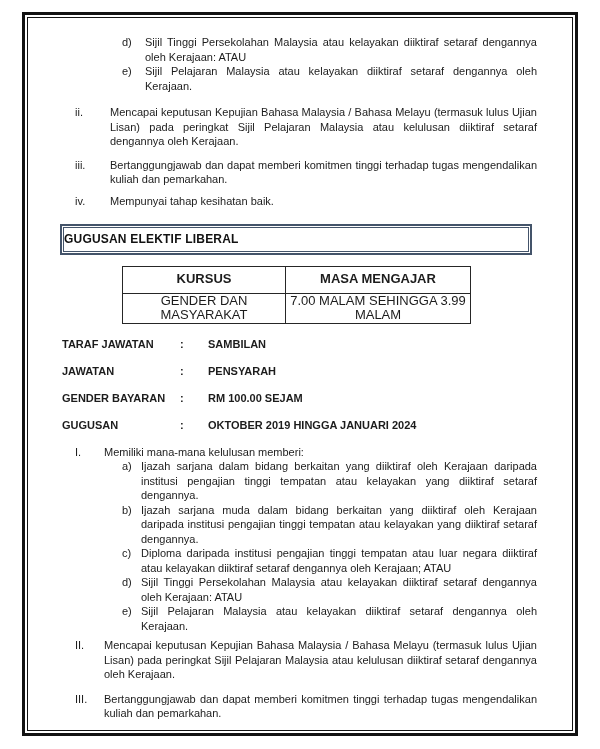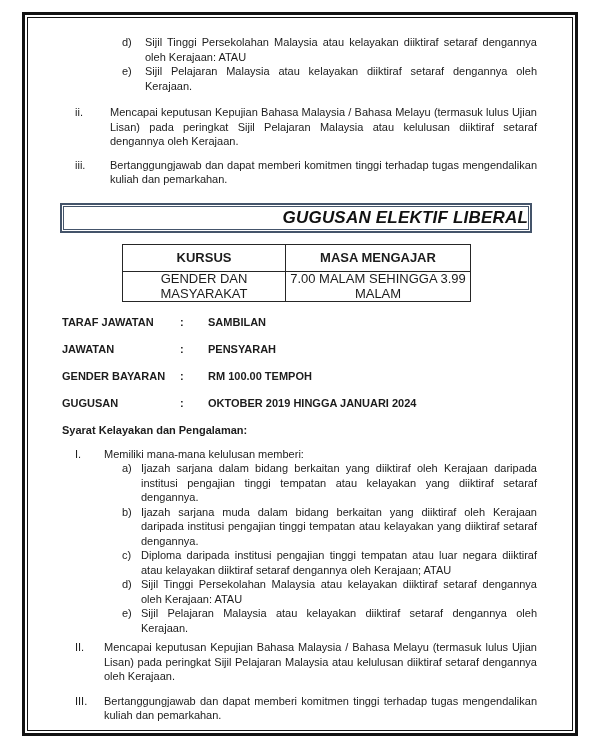--- a/index.html
+++ b/index.html
@@ -18,22 +18,22 @@
   .top-lettered{margin-left:94px;width:415px;box-sizing:border-box;}
   .top-lettered .marker{width:23px;}
   
   .top-roman{margin-left:47px;width:462px;box-sizing:border-box;}
   .top-roman .marker{width:35px;}
   .gap12{margin-top:12px;} .gap9{margin-top:9px;} .gap7{margin-top:7px;}
   .gap5{margin-top:5px;} .gap10{margin-top:10px;}
 
   
   .banner{margin:16px 0 0 32px;width:472px;border:2px solid #44546A;padding:1px;box-sizing:border-box;}
-  .banner-inner{border:1px solid #44546A;text-align:right;font-weight:bold;font-size:17px;
-        padding:4px 0;letter-spacing:.2px;color:#111;font-style:italic;}
+  .banner-inner{border:1px solid #44546A;text-align:left;font-weight:bold;font-size:12px;
+        padding:4px 0;letter-spacing:.2px;color:#111;}
 
   
   .course-table{margin:11px 0 0 94px;border-collapse:collapse;table-layout:fixed;width:348px;font-size:13px;}
   .course-table th,.course-table td{border:1px solid #262626;text-align:center;padding:0;}
   .course-table th{font-weight:bold;height:26px;}
   .course-table td{height:25px;font-weight:normal;}
   .col-kursus{width:163px;} .col-masa{width:185px;}
 
   
   .details{margin:13px 0 0 34px;font-weight:bold;}
@@ -71,20 +71,24 @@
         </div>
 
         <div class="li top-roman gap12">
           <span class="marker">ii.</span>
           <div class="li-text">Mencapai keputusan Kepujian Bahasa Malaysia / Bahasa Melayu (termasuk lulus Ujian Lisan) pada peringkat Sijil Pelajaran Malaysia atau kelulusan diiktiraf setaraf dengannya oleh Kerajaan.</div>
         </div>
         <div class="li top-roman gap9">
           <span class="marker">iii.</span>
           <div class="li-text">Bertanggungjawab dan dapat memberi komitmen tinggi terhadap tugas mengendalikan kuliah dan pemarkahan.</div>
         </div>
+        <div class="li top-roman gap7">
+          <span class="marker">iv.</span>
+          <div class="li-text">Mempunyai tahap kesihatan baik.</div>
+        </div>
 
         <div class="banner">
           <div class="banner-inner">GUGUSAN ELEKTIF LIBERAL</div>
         </div>
 
         <table class="course-table">
           <colgroup>
               <col class="col-kursus">
               <col class="col-masa">
             </colgroup>
@@ -103,28 +107,27 @@
         </table>
 
         <div class="details">
           <div class="detail-row">
             <span class="d-label">TARAF JAWATAN</span><span class="d-colon">:</span><span class="d-value">SAMBILAN</span>
           </div>
           <div class="detail-row">
             <span class="d-label">JAWATAN</span><span class="d-colon">:</span><span class="d-value">PENSYARAH</span>
           </div>
           <div class="detail-row">
-            <span class="d-label">GENDER BAYARAN</span><span class="d-colon">:</span><span class="d-value">RM 100.00 TEMPOH</span>
+            <span class="d-label">GENDER BAYARAN</span><span class="d-colon">:</span><span class="d-value">RM 100.00 SEJAM</span>
           </div>
           <div class="detail-row">
             <span class="d-label">GUGUSAN</span><span class="d-colon">:</span><span class="d-value">OKTOBER 2019 HINGGA JANUARI 2024</span>
           </div>
         </div>
 
-        <div class="req-heading">Syarat Kelayakan dan Pengalaman:</div>
 
         <div class="li bot-roman gap9">
           <span class="marker">I.</span>
           <div class="li-text">Memiliki mana-mana kelulusan memberi:</div>
         </div>
         <div class="bot-lettered">
           <div class="li">
             <span class="marker">a)</span>
             <div class="li-text"><span>Ijazah sarjana dalam bidang berkaitan yang diiktiraf oleh Kerajaan daripada institusi pengajian tinggi tempatan atau kelayakan yang diiktiraf setaraf dengannya.</span><b></b></div>
           </div>

